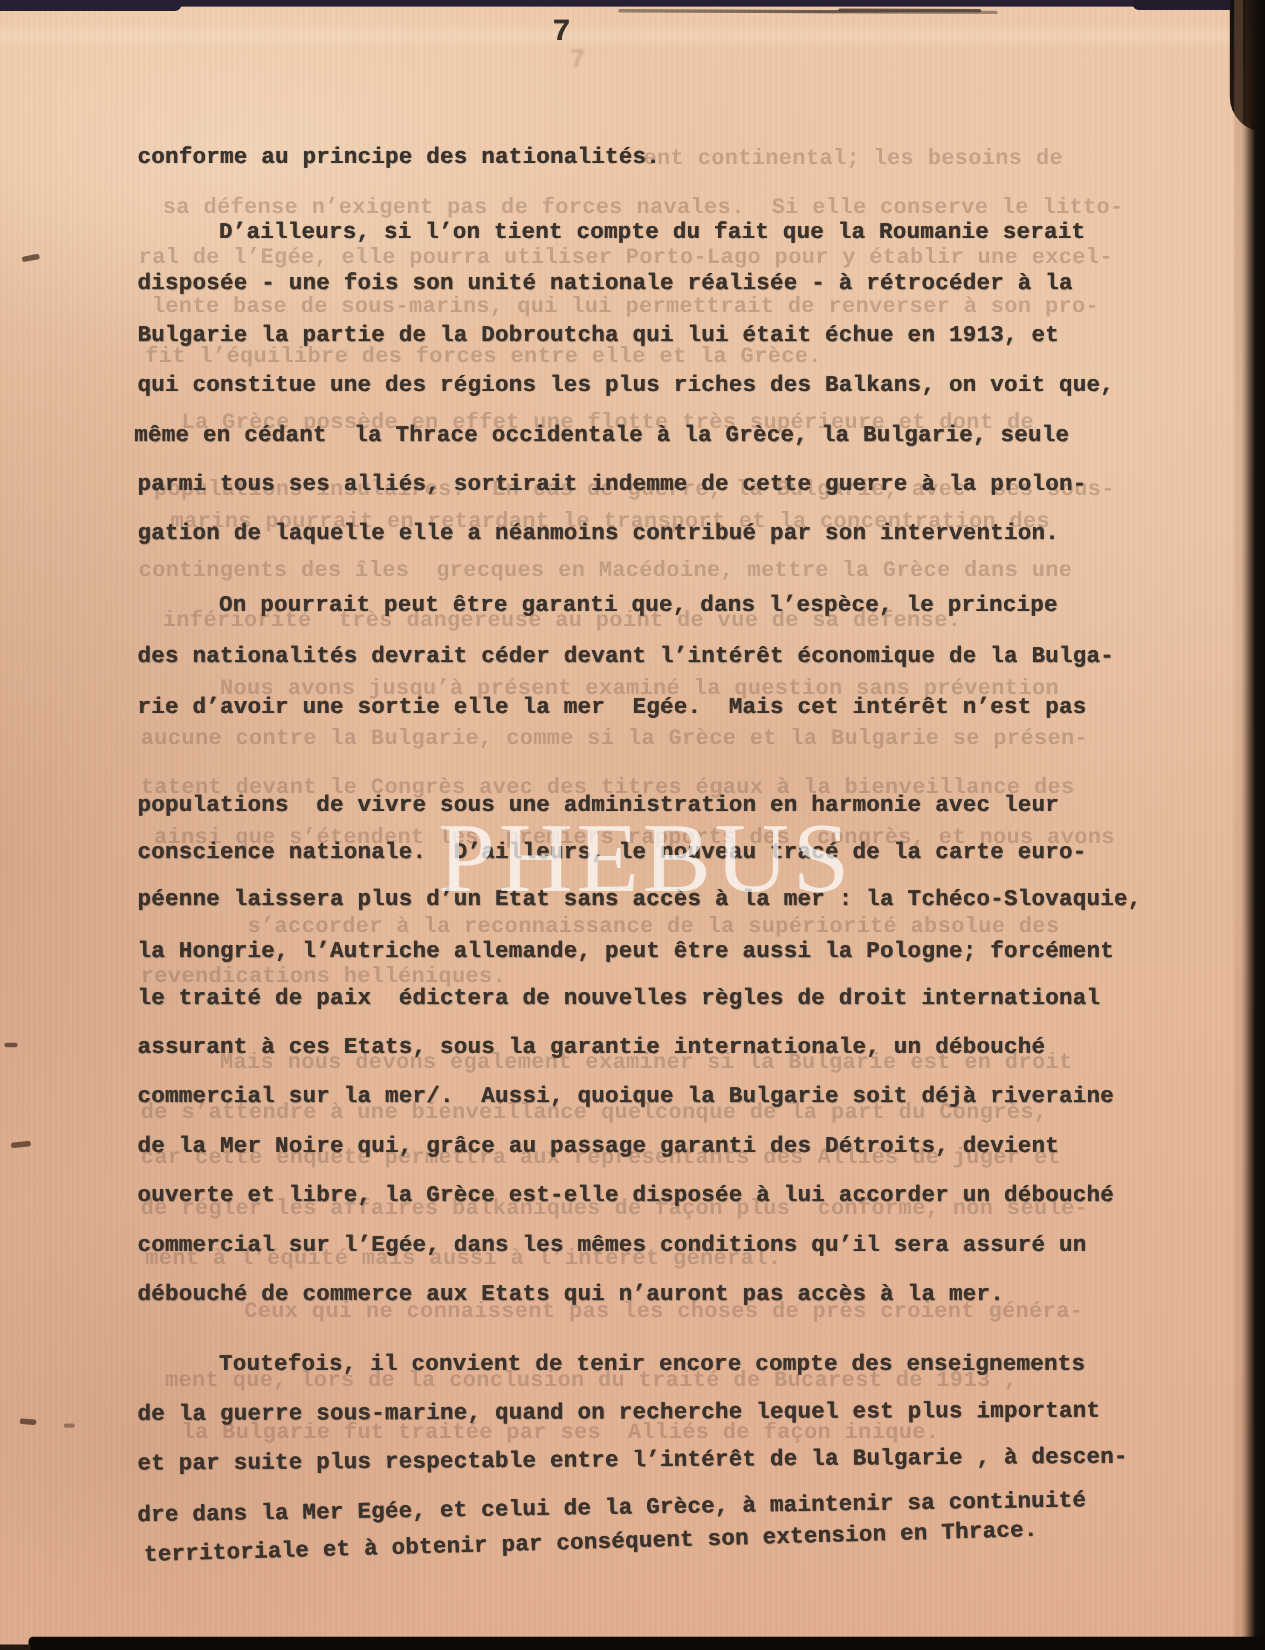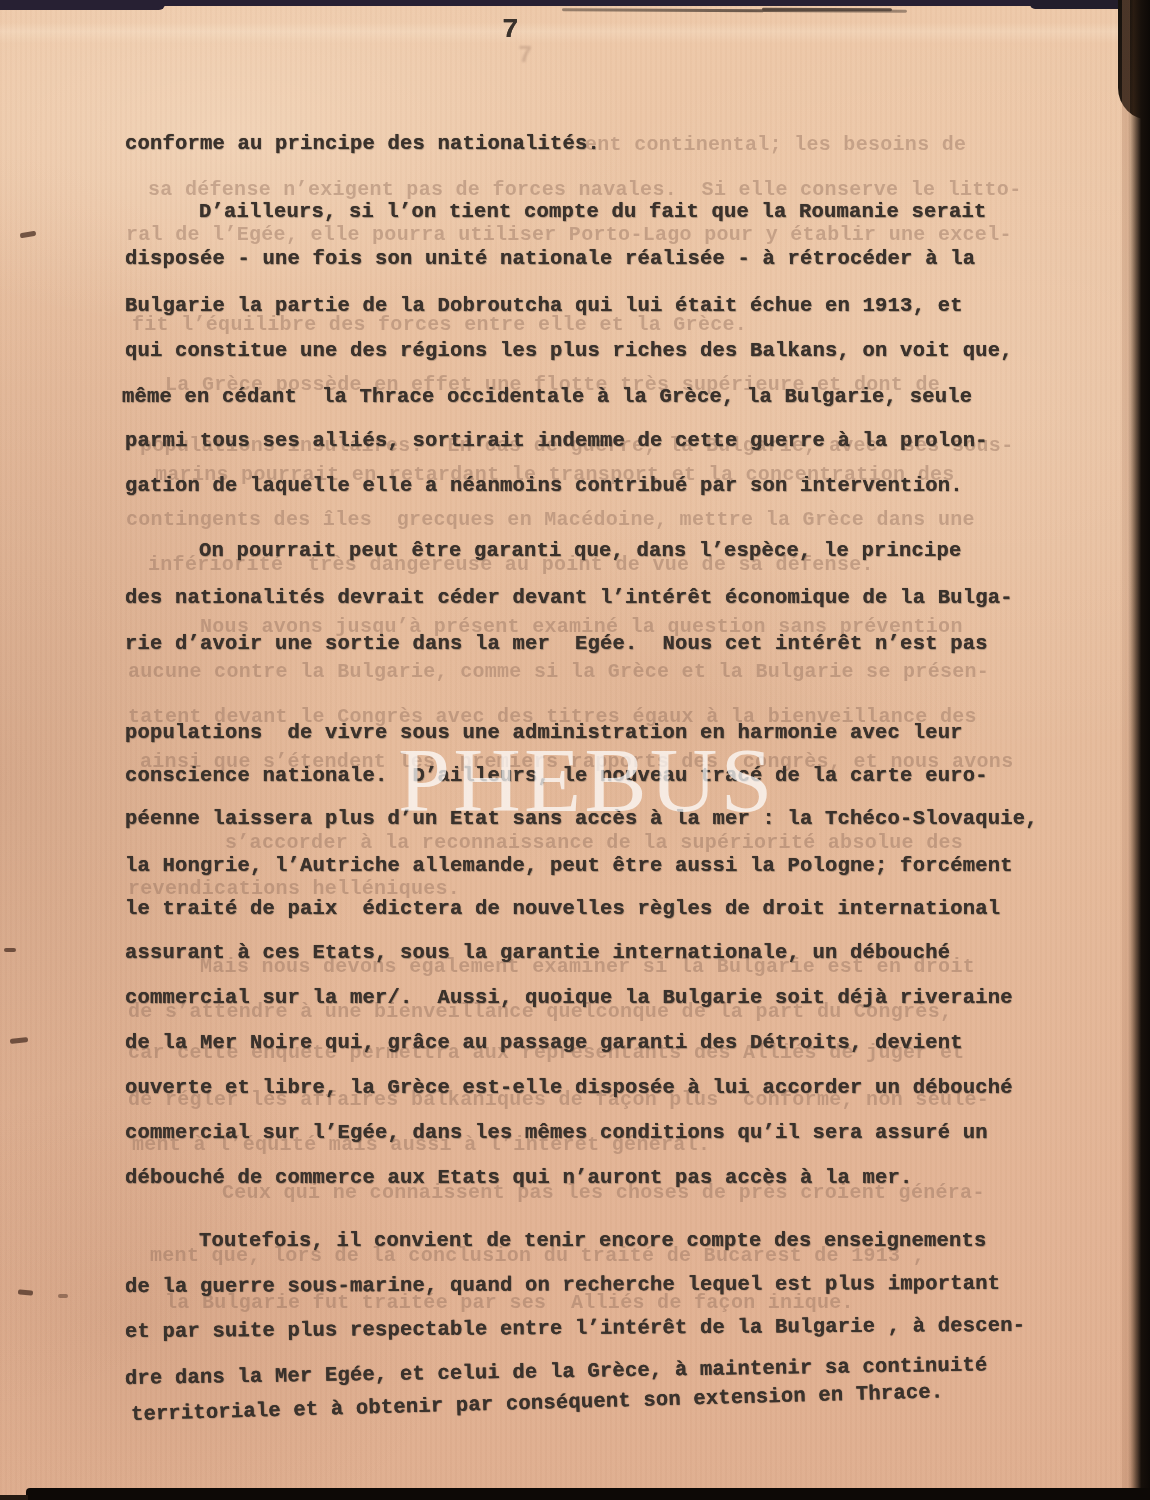--- a/index.html
+++ b/index.html
@@ -81,20 +81,21 @@
 </head>
 <body>
 
 <div class="stage">
   <div class="page">
 
     <div class="ghost-layer" id="ghost-layer">
         <span class="ghost-line" style="left: 585px; top: 134px;">ent continental; les besoins de</span>
         <span class="ghost-line" style="left: 148px; top: 179px;">sa défense n’exigent pas de forces navales.  Si elle conserve le litto-</span>
         <span class="ghost-line" style="left: 126px; top: 224px;">ral de l’Egée, elle pourra utiliser Porto-Lago pour y établir une excel-</span>
+        <span class="ghost-line" style="left: 138px; top: 269px;">lente base de sous-marins, qui lui permettrait de renverser à son pro-</span>
         <span class="ghost-line" style="left: 132px; top: 314px;">fit l’équilibre des forces entre elle et la Grèce.</span>
         <span class="ghost-line" style="left: 165px; top: 374px;">La Grèce possède en effet une flotte très supérieure et dont de</span>
         <span class="ghost-line" style="left: 140px; top: 419px; margin-top: 16px;">populations insulaires.  En cas de guerre, la Bulgarie, avec  ses sous-</span>
         <span class="ghost-line" style="left: 128px; top: 464px; margin-left: 27px;">marins pourrait en retardant le transport et la concentration des</span>
         <span class="ghost-line" style="left: 126px; top: 509px;">contingents des îles  grecques en Macédoine, mettre la Grèce dans une</span>
         <span class="ghost-line" style="left: 126px; top: 554px; margin-left: 22px;">infériorité  très dangereuse au point de vue de sa défense.</span>
         <span class="ghost-line" style="left: 200px; top: 616px;">Nous avons jusqu’à présent examiné la question sans prévention</span>
         <span class="ghost-line" style="left: 128px; top: 661px;">aucune contre la Bulgarie, comme si la Grèce et la Bulgarie se présen-</span>
         <span class="ghost-line" style="left: 128px; top: 706px;">tatent devant le Congrès avec des titres égaux à la bienveillance des</span>
         <span class="ghost-line" style="left: 140px; top: 751px;">ainsi que s’étendent les  premiers rapports des  congrès, et nous avons</span>
@@ -113,21 +114,21 @@
         <span class="typed-line" style="left: 125px; top: 133px;">conforme au principe des nationalités.</span>
         <span class="typed-line" style="left: 199px; top: 201px;">D’ailleurs, si l’on tient compte du fait que la Roumanie serait</span>
         <span class="typed-line" style="left: 125px; top: 248px;">disposée - une fois son unité nationale réalisée - à rétrocéder à la</span>
         <span class="typed-line" style="left: 125px; top: 295px;">Bulgarie la partie de la Dobroutcha qui lui était échue en 1913, et</span>
         <span class="typed-line" style="left: 125px; top: 340px;">qui constitue une des régions les plus riches des Balkans, on voit que,</span>
         <span class="typed-line" style="left: 122px; top: 386px;">même en cédant  la Thrace occidentale à la Grèce, la Bulgarie, seule</span>
         <span class="typed-line" style="left: 125px; top: 430px;">parmi tous ses alliés, sortirait indemme de cette guerre à la prolon-</span>
         <span class="typed-line" style="left: 125px; top: 475px;">gation de laquelle elle a néanmoins contribué par son intervention.</span>
         <span class="typed-line" style="left: 199px; top: 540px;">On pourrait peut être garanti que, dans l’espèce, le principe</span>
         <span class="typed-line" style="left: 125px; top: 587px;">des nationalités devrait céder devant l’intérêt économique de la Bulga-</span>
-        <span class="typed-line" style="left: 125px; top: 633px;">rie d’avoir une sortie dans la mer  Egée.  Nous cet intérêt n’est pas</span>
+        <span class="typed-line" style="left: 125px; top: 633px;">rie d’avoir une sortie elle la mer  Egée.  Mais cet intérêt n’est pas</span>
         <span class="typed-line" style="left: 125px; top: 722px;">populations  de vivre sous une administration en harmonie avec leur</span>
         <span class="typed-line" style="left: 125px; top: 765px;">conscience nationale.  D’ailleurs, le nouveau tracé de la carte euro-</span>
         <span class="typed-line" style="left: 125px; top: 808px;">péenne laissera plus d’un Etat sans accès à la mer : la Tchéco-Slovaquie,</span>
         <span class="typed-line" style="left: 125px; top: 855px;">la Hongrie, l’Autriche allemande, peut être aussi la Pologne; forcément</span>
         <span class="typed-line" style="left: 125px; top: 898px;">le traité de paix  édictera de nouvelles règles de droit international</span>
         <span class="typed-line" style="left: 125px; top: 942px;">assurant à ces Etats, sous la garantie internationale, un débouché</span>
         <span class="typed-line" style="left: 125px; top: 987px;">commercial sur la mer/.  Aussi, quoique la Bulgarie soit déjà riveraine</span>
         <span class="typed-line" style="left: 125px; top: 1032px;">de la Mer Noire qui, grâce au passage garanti des Détroits, devient</span>
         <span class="typed-line" style="left: 125px; top: 1077px;">ouverte et libre, la Grèce est-elle disposée à lui accorder un débouché</span>
         <span class="typed-line" style="left: 125px; top: 1122px;">commercial sur l’Egée, dans les mêmes conditions qu’il sera assuré un</span>

